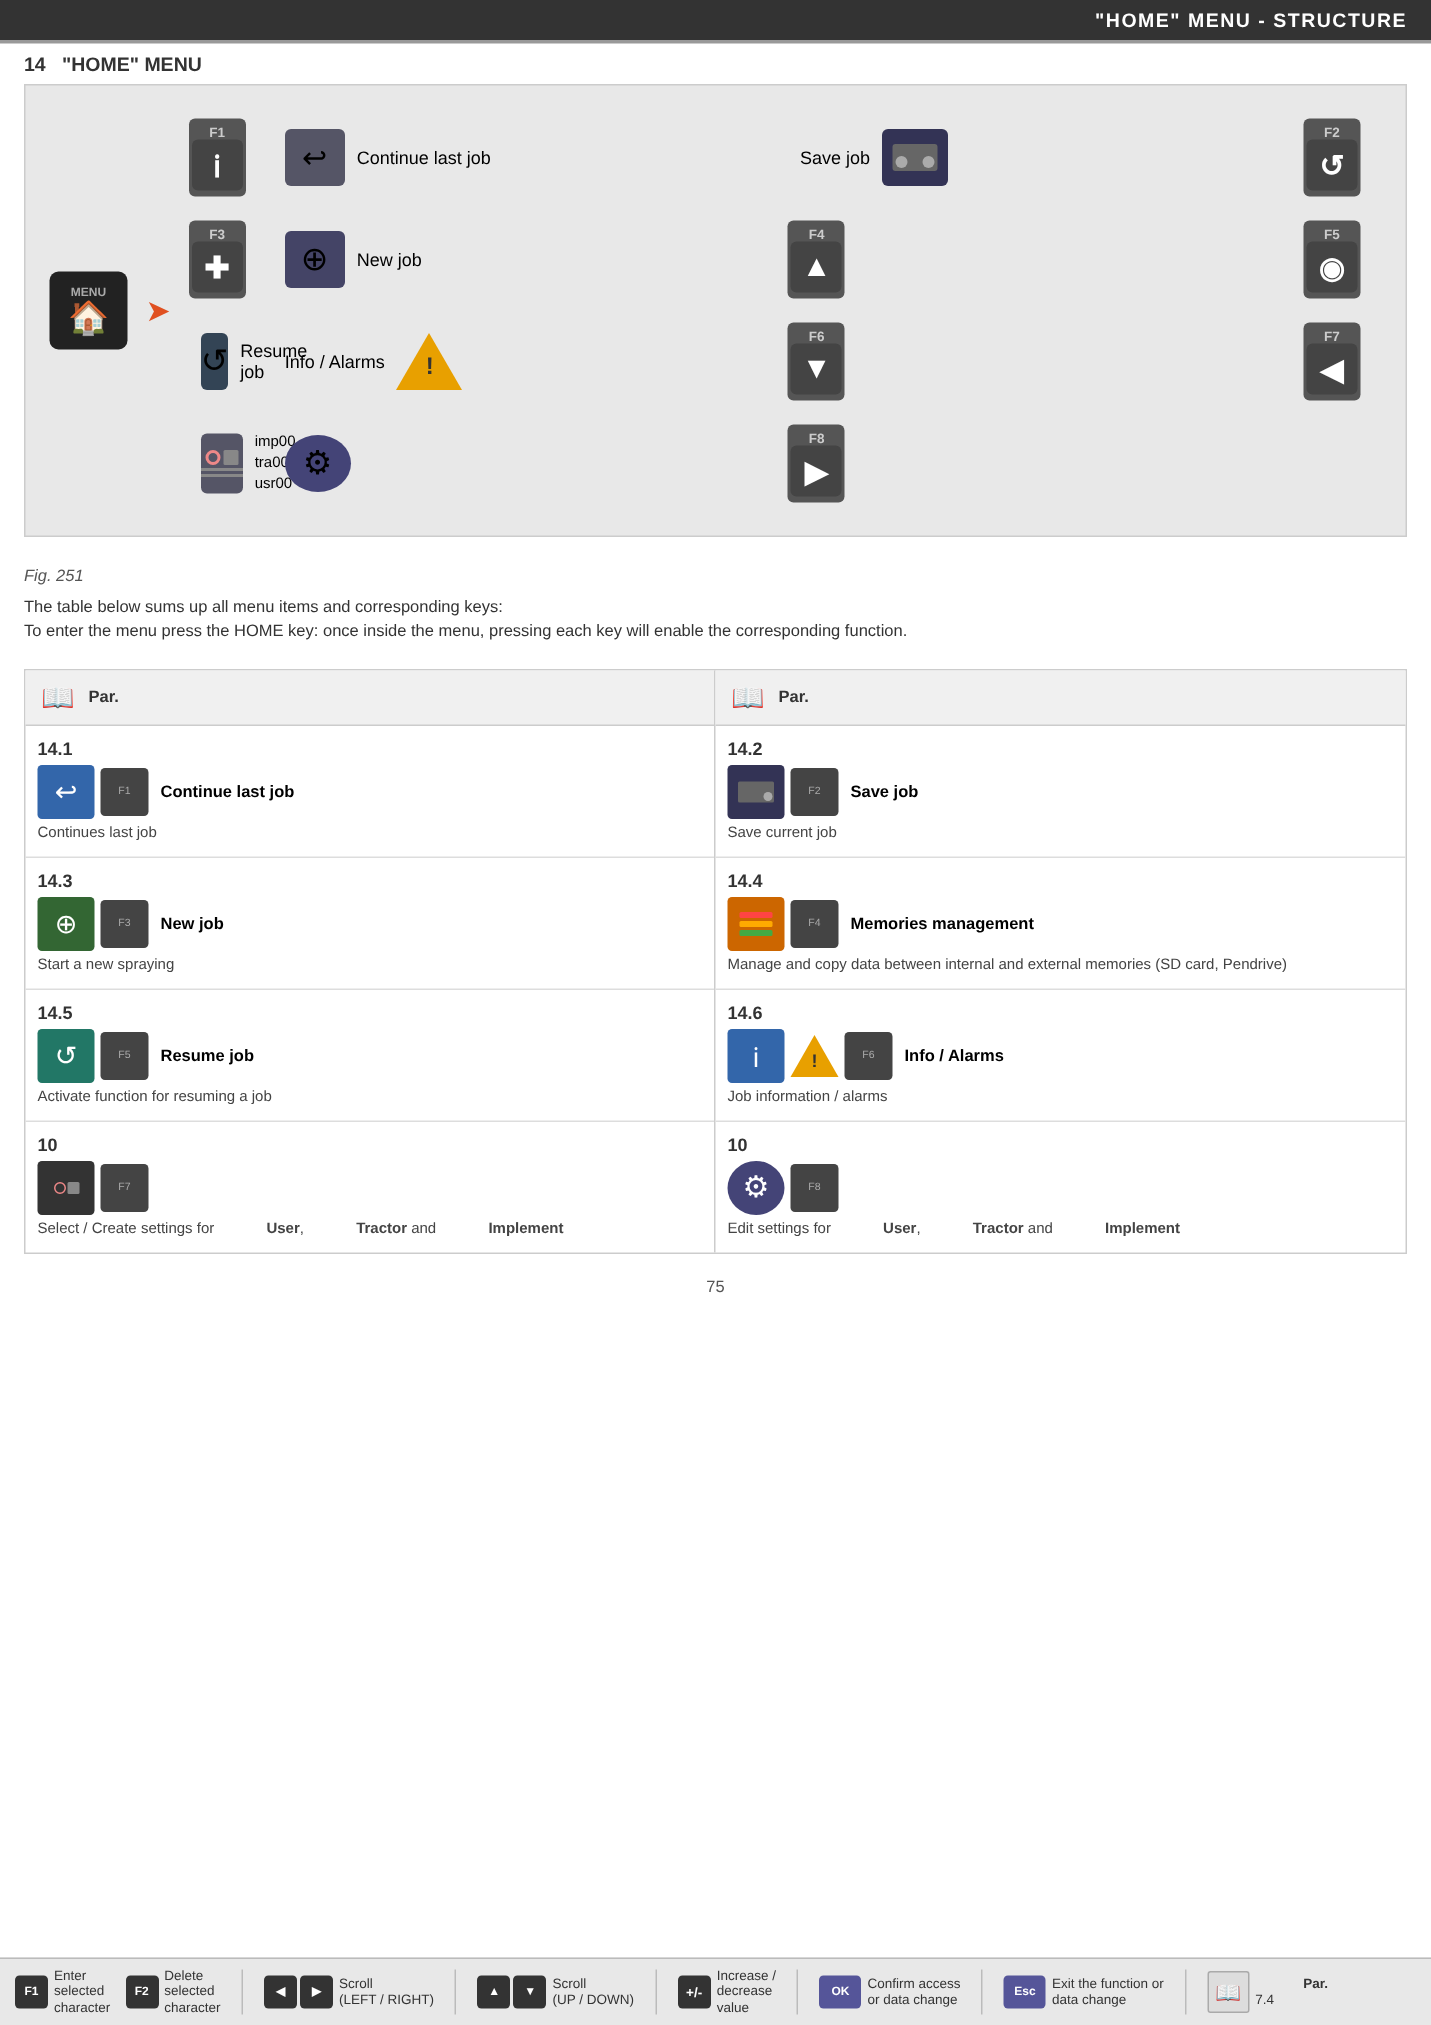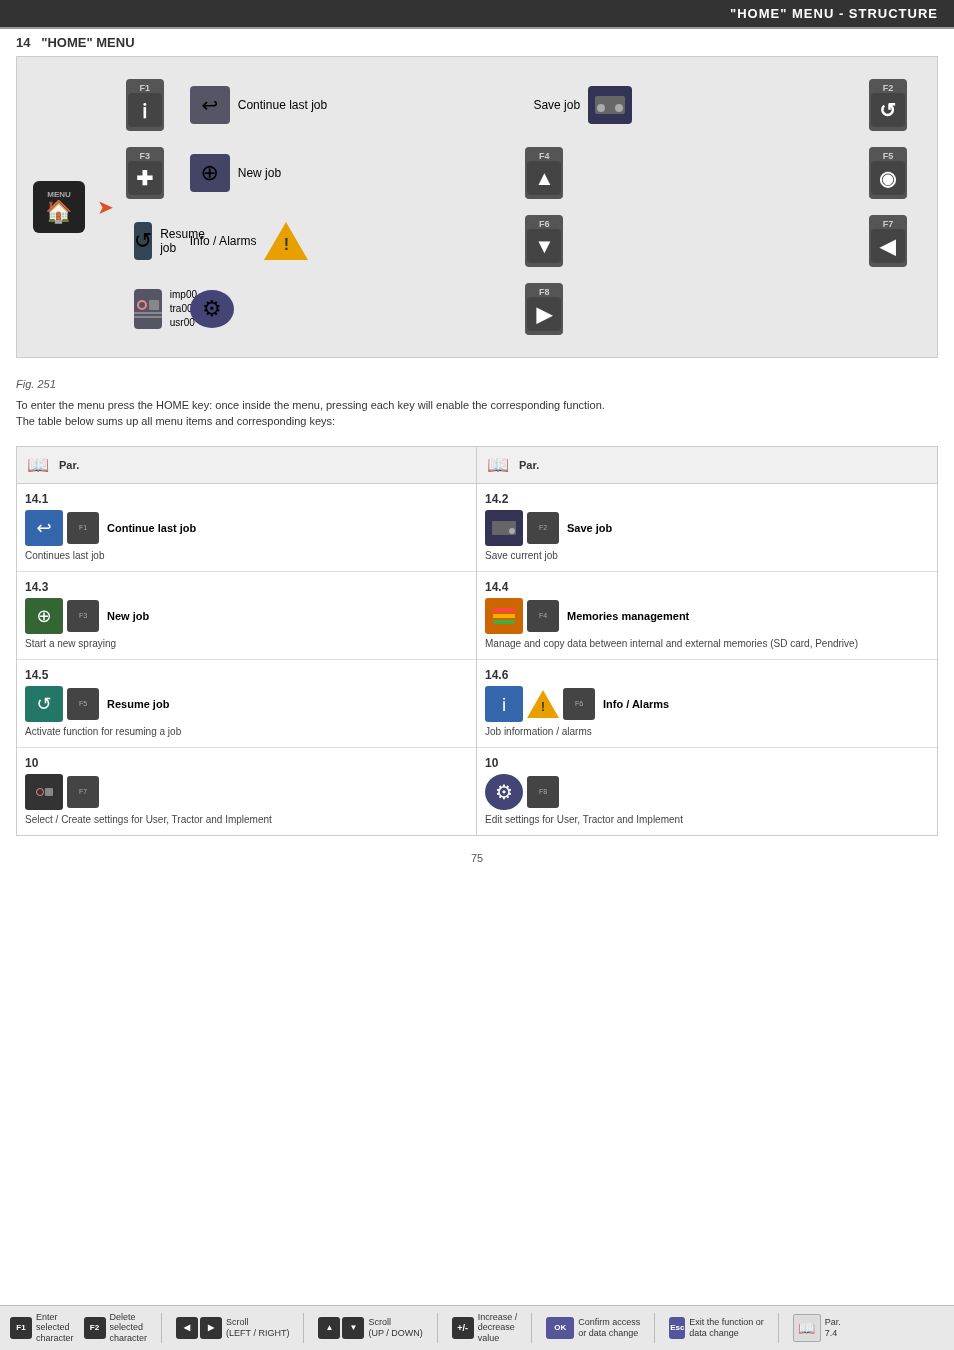--- a/index.html
+++ b/index.html
@@ -254,21 +254,21 @@
     }
 
     
     .icon-blue { background: #3366aa; }
     .icon-green { background: #336633; }
     .icon-orange { background: #cc6600; }
     .icon-dark { background: #333; }
     .icon-teal { background: #227766; }
 
     
-    strong { font-weight: normal; }
+    strong { font-weight: bold; margin-left: 32px; }
 
     .item-full-row {
       display: flex;
       flex-direction: column;
     }
   </style>
 </head>
 <body>
 
 <div class="header-bar">
@@ -365,22 +365,22 @@
     </div>
     <div class="fkey-badge">
       <span class="fkey-label">F8</span>
       <div style="width:34px;height:34px;background:#444;border-radius:4px;display:flex;align-items:center;justify-content:center;font-size:20px;">▶</div>
     </div>
   </div>
 </div>
 
 <div class="description-area">
   <div class="fig-label">Fig. 251</div>
+  <div>The table below sums up all menu items and corresponding keys:</div>
   <div>To enter the menu press the HOME key: once inside the menu, pressing each key will enable the corresponding function.</div>
-  <div>The table below sums up all menu items and corresponding keys:</div>
 </div>
 
 <div class="table-section">
 
   <div class="table-col">
     <div class="table-header">
       <div class="book-icon">📖</div>
       <span class="par-label">Par.</span>
     </div>
 
@@ -572,21 +572,21 @@
     <div class="bottom-key" style="font-size:9px;">+/-</div>
     <div class="bottom-text">Increase /<br>decrease<br>value</div>
   </div>
   <div class="divider-v"></div>
   <div class="bottom-item">
     <div class="bottom-key" style="background:#559;width:28px;">OK</div>
     <div class="bottom-text">Confirm access<br>or data change</div>
   </div>
   <div class="divider-v"></div>
   <div class="bottom-item">
-    <div class="bottom-key" style="background:#559;width:16px;">Esc</div>
+    <div class="bottom-key" style="background:#559;width:28px;">Esc</div>
     <div class="bottom-text">Exit the function or<br>data change</div>
   </div>
   <div class="divider-v"></div>
   <div class="bottom-item">
     <div style="width:28px;height:28px;background:#ddd;border:1px solid #aaa;border-radius:2px;display:flex;align-items:center;justify-content:center;font-size:14px;">📖</div>
     <div class="bottom-text"><strong>Par.</strong><br>7.4</div>
   </div>
 </div>
 
 </body></html>

